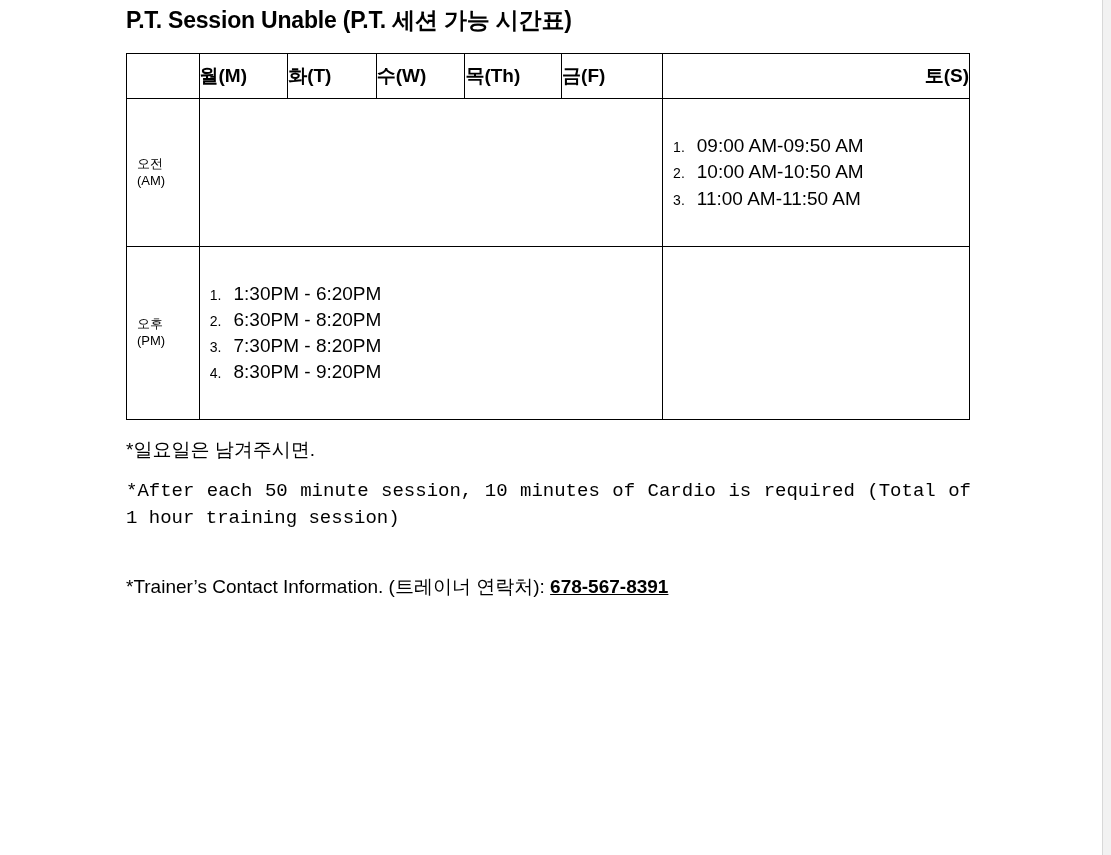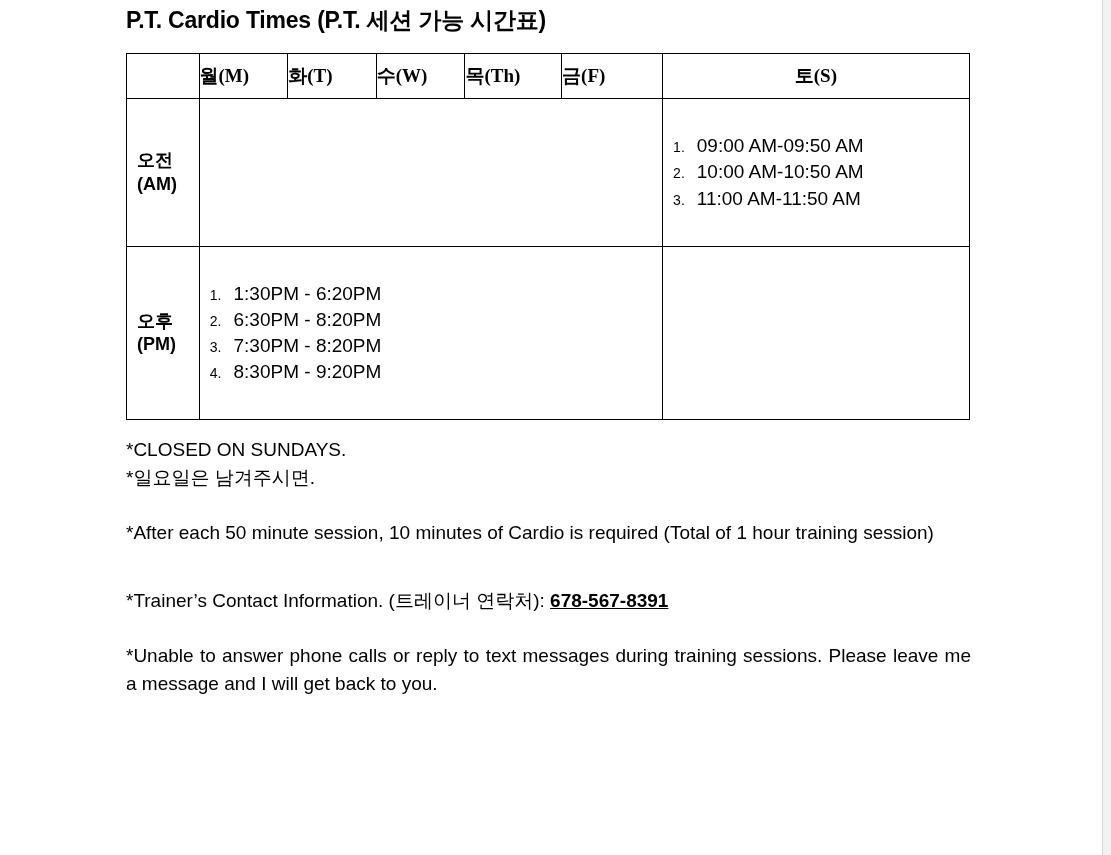--- a/index.html
+++ b/index.html
@@ -58,28 +58,27 @@
   .col-th { width: 96px; }
   .col-f { width: 100px; }
   .col-s { width: 305px; }
 
   thead td {
     height: 45px;
     padding: 0 10px;
     font-size: 19px;
     font-weight: bold;
     vertical-align: middle;
-    font-family: Liberation Serif, serif;
-  }
-  thead td.center { text-align: center; }
+  }
+  thead td.center { text-align: right; }
 
   tbody td.rowlabel {
     padding: 0 0 0 10px;
-    font-size: 18px;
-    font-weight: bold;
+    font-size: 13px;
+    font-weight: normal;
     line-height: 1.3;
     vertical-align: middle;
   }
   tbody tr.am td { height: 148px; }
   tbody tr.pm td { height: 173px; }
 
   td.cell-body {
     font-weight: normal;
     vertical-align: middle;
   }
@@ -105,41 +104,41 @@
   }
   .am-list { padding-left: 34px; }
   .pm-list { padding-left: 112px; }
 
   .notes { margin-top: 16px; }
   p.note {
     font-size: 19px;
     line-height: 1.45;
     margin: 0;
   }
-  p.gap { margin-top: 28px; }
+  p.gap { margin-top: 14px; font-family: Liberation Mono, monospace; }
   p.gap-lg { margin-top: 40px; }
   p.justified {
     text-align: justify;
     text-justify: inter-word;
   }
   .phone {
     font-weight: bold;
     text-decoration: underline;
     margin-top: 28px;
   }
 </style>
 </head>
 <body>
 
 <div class="page">
   <div class="edge-right"></div>
 
   <div class="content">
 
-    <h1 class="doc-title">P.T. Cardio Times (P.T. 세션 가능 시간표)</h1>
+    <h1 class="doc-title">P.T. Session Unable (P.T. 세션 가능 시간표)</h1>
 
     <table class="schedule">
       <thead>
         <tr>
           <td class="col-label"></td>
           <td class="col-day">월(M)</td>
           <td class="col-day">화(T)</td>
           <td class="col-day">수(W)</td>
           <td class="col-th">목(Th)</td>
           <td class="col-f">금(F)</td>
@@ -194,24 +193,22 @@
                   <span>8:30PM - 9:20PM</span>
                 </li>
             </ol>
           </td>
           <td class="cell-body"></td>
         </tr>
       </tbody>
     </table>
 
     <div class="notes">
-      <p class="note">*CLOSED ON SUNDAYS.</p>
       <p class="note">*일요일은 남겨주시면.</p>
 
       <p class="note gap justified">*After each 50 minute session, 10 minutes of Cardio is required (Total of 1 hour training session)</p>
 
       <p class="note gap-lg"><span>*Trainer’s Contact Information. (트레이너 연락처): </span><span class="phone">678-567-8391</span></p>
 
-      <p class="note gap justified">*Unable to answer phone calls or reply to text messages during training sessions. Please leave me a message and I will get back to you.</p>
     </div>
 
   </div>
 </div>
 
 </body></html>

